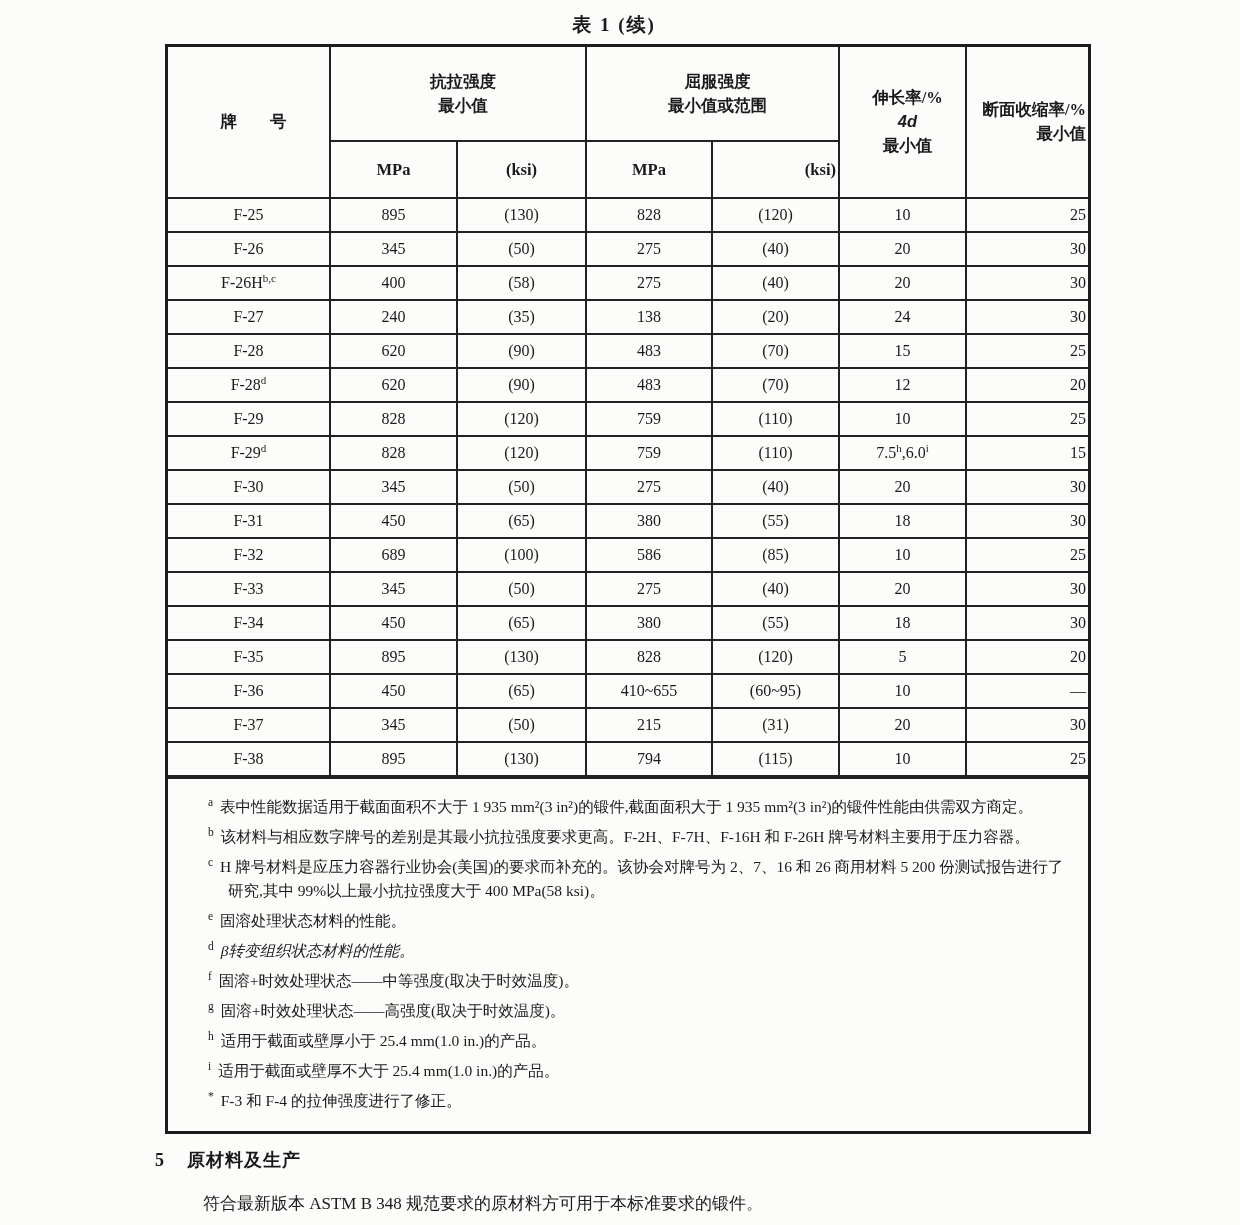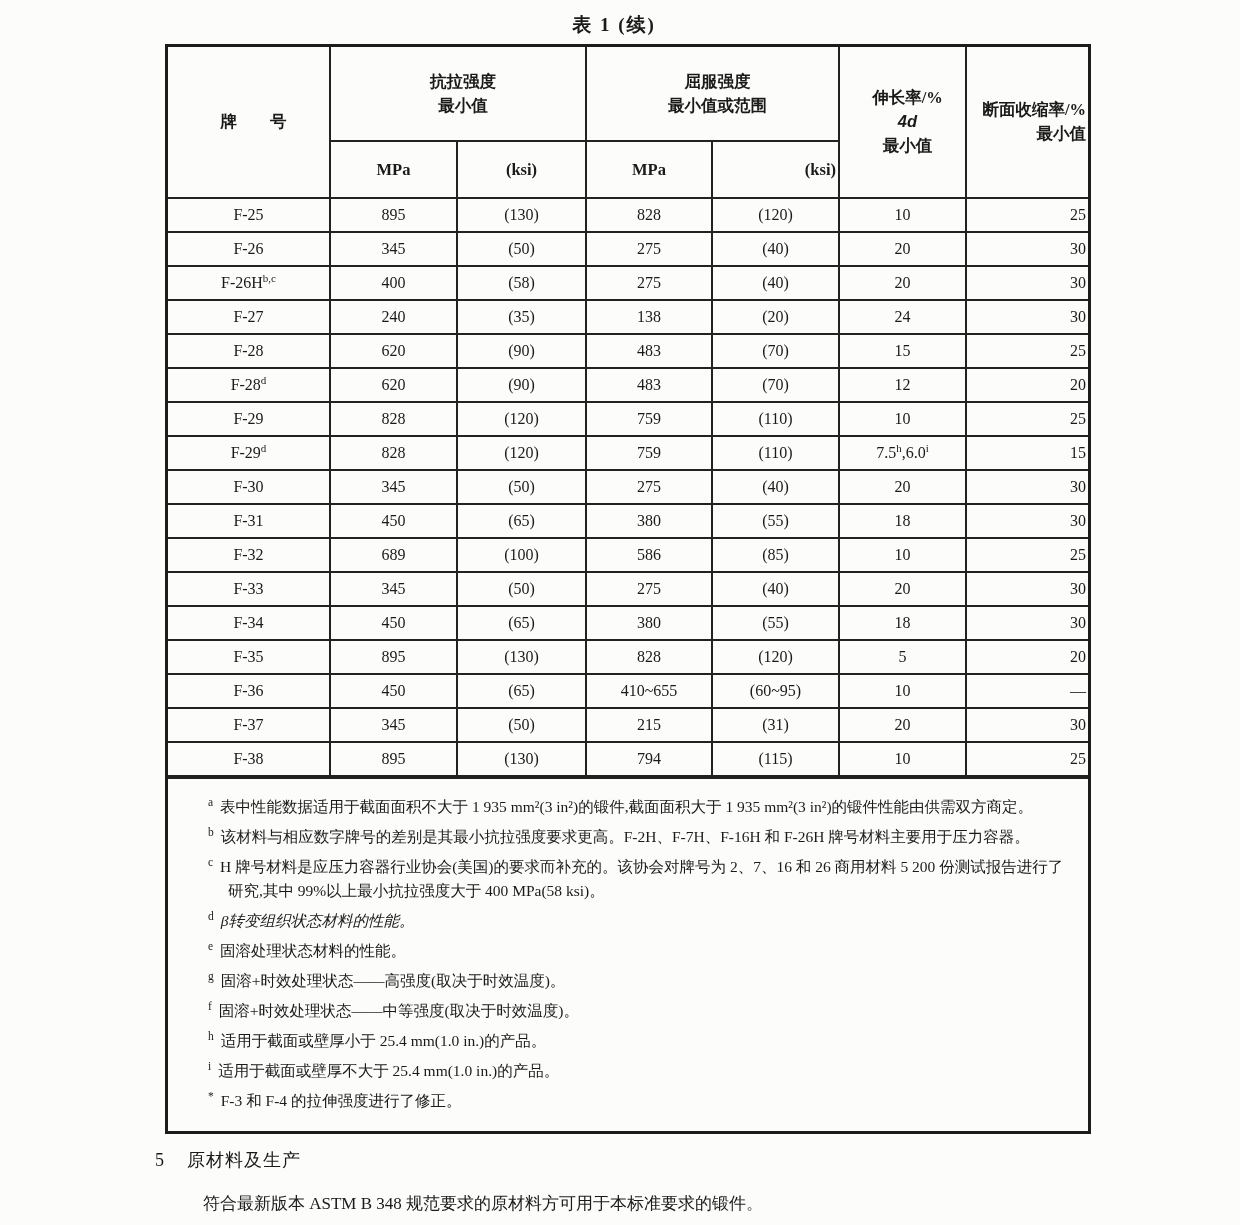--- a/index.html
+++ b/index.html
@@ -72,21 +72,21 @@
   }
   .fn .beta { font-style: italic; }
   .section {
     position: absolute;
     left: 155px;
     top: 1148px;
     width: 990px;
     font-size: 18px;
   }
   .section-heading {
-    font-weight: normal;
+    font-weight: bold;
     letter-spacing: 1px;
   }
   .section-heading .sec-num { margin-right: 22px; }
   .section-para {
     margin-top: 20px;
     padding-left: 48px;
     font-size: 17px;
   }
 </style>
 </head>
@@ -288,24 +288,24 @@
         <td>10</td>
         <td>25</td>
       </tr>
     </tbody>
       </table>
 
     <div class="footnotes">
       <div class="fn"><sup>a</sup><span>表中性能数据适用于截面面积不大于 1 935 mm²(3 in²)的锻件,截面面积大于 1 935 mm²(3 in²)的锻件性能由供需双方商定。</span></div>
       <div class="fn"><sup>b</sup><span>该材料与相应数字牌号的差别是其最小抗拉强度要求更高。F-2H、F-7H、F-16H 和 F-26H 牌号材料主要用于压力容器。</span></div>
       <div class="fn"><sup>c</sup><span>H 牌号材料是应压力容器行业协会(美国)的要求而补充的。该协会对牌号为 2、7、16 和 26 商用材料 5 200 份测试报告进行了研究,其中 99%以上最小抗拉强度大于 400 MPa(58 ksi)。</span></div>
+      <div class="fn"><sup>e</sup><span>固溶处理状态材料的性能。</span></div>
       <div class="fn"><sup>d</sup><span class="beta">β转变组织状态材料的性能。</span></div>
-      <div class="fn"><sup>e</sup><span>固溶处理状态材料的性能。</span></div>
+      <div class="fn"><sup>f</sup><span>固溶+时效处理状态——中等强度(取决于时效温度)。</span></div>
       <div class="fn"><sup>g</sup><span>固溶+时效处理状态——高强度(取决于时效温度)。</span></div>
-      <div class="fn"><sup>f</sup><span>固溶+时效处理状态——中等强度(取决于时效温度)。</span></div>
       <div class="fn"><sup>h</sup><span>适用于截面或壁厚小于 25.4 mm(1.0 in.)的产品。</span></div>
       <div class="fn"><sup>i</sup><span>适用于截面或壁厚不大于 25.4 mm(1.0 in.)的产品。</span></div>
       <div class="fn"><sup>*</sup><span>F-3 和 F-4 的拉伸强度进行了修正。</span></div>
     </div>
   </div>
 
   <div class="section">
     <div class="section-heading">
       <span class="sec-num">5</span><span>原材料及生产</span>
     </div>

